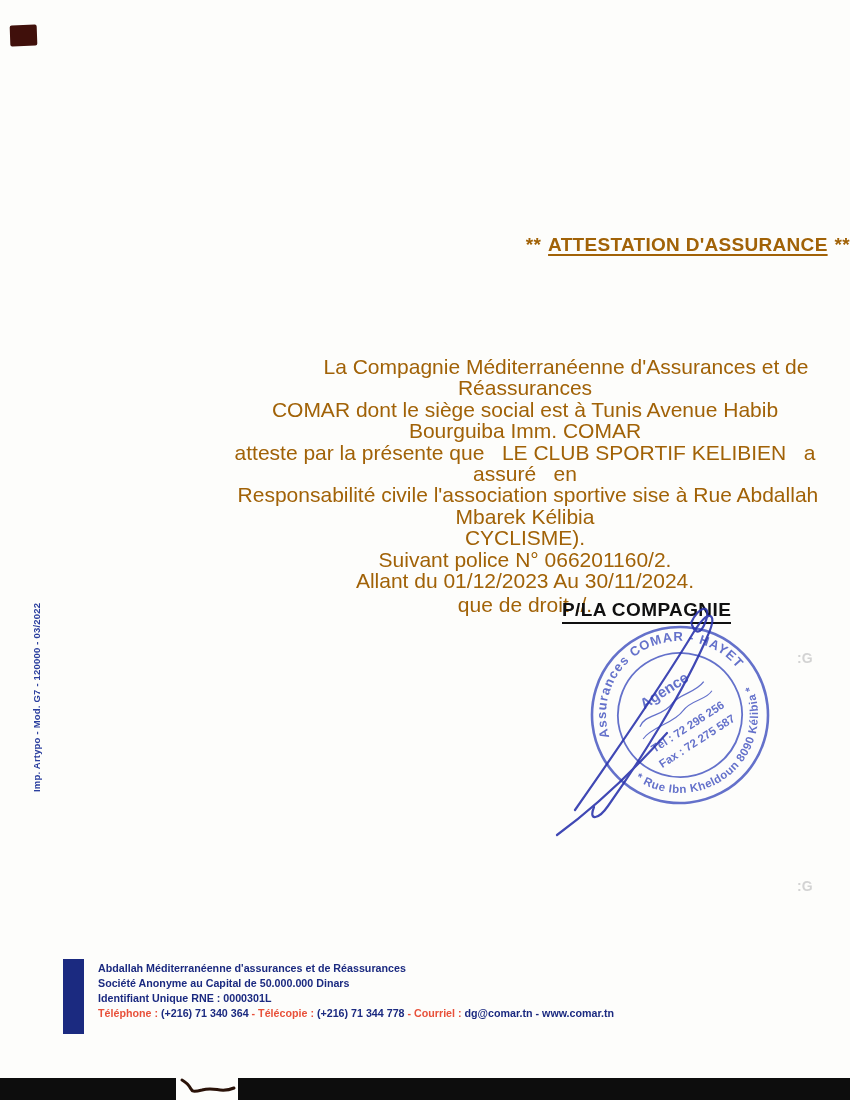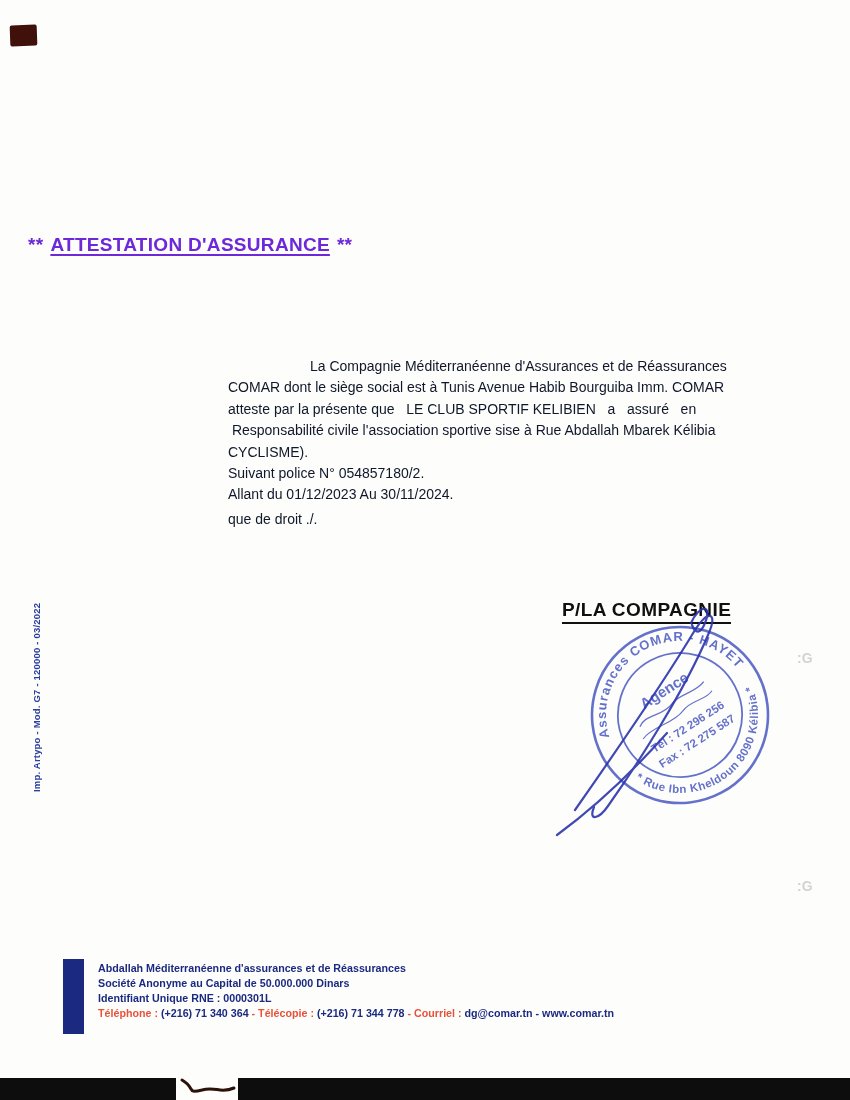--- a/index.html
+++ b/index.html
@@ -1,26 +1,26 @@
 <!DOCTYPE html>
 <html><head>
 <meta charset="utf-8">
 <style>
   html,body{margin:0;padding:0;background:#d9d9d9;}
   .page{position:relative;width:850px;height:1100px;margin:0 auto;background:#fdfdfb;
         font-family:"Liberation Sans",sans-serif;overflow:hidden;}
 
   
-  .title{position:absolute;top:221px;left:0;right:0;text-align:left;
-         font-size:19px;font-weight:bold;color:#6d28d9;letter-spacing:.3px;padding-left:28px;}
+  .title{position:absolute;top:221px;left:0;right:0;text-align:right;
+         font-size:19px;font-weight:bold;color:#a16207;letter-spacing:.3px;padding-left:28px;}
   .title .u{text-decoration:underline;text-decoration-thickness:2px;text-underline-offset:3px;margin:0 7px;}
 
   
   .body-text{position:absolute;left:228px;top:356px;width:594px;
-             font-size:14px;line-height:21.4px;color:#0f172a;}
+             font-size:21px;line-height:21.4px;color:#a16207;text-align:center;}
   .line{white-space:pre-wrap;}
   .indent{text-indent:82px;}
   .p2{margin-top:3px;}
 
   
   .company-sign{position:absolute;left:562px;top:599px;font-size:19px;font-weight:bold;
                 color:#101010;border-bottom:2.5px solid #101010;padding-bottom:1px;letter-spacing:.4px;}
 
   
   .stamp-svg{position:absolute;left:515px;top:575px;}
@@ -56,21 +56,21 @@
 
   <h1 class="title"><span>**</span><span class="u">ATTESTATION D'ASSURANCE</span><span>**</span></h1>
 
   <div class="body-text">
     <div class="p1">
       <div class="line indent">La Compagnie Méditerranéenne d'Assurances et de Réassurances</div>
       <div class="line">COMAR dont le siège social est à Tunis Avenue Habib Bourguiba Imm. COMAR</div>
       <div class="line">atteste par la présente que   LE CLUB SPORTIF KELIBIEN   a   assuré   en</div>
       <div class="line"> Responsabilité civile l'association sportive sise à Rue Abdallah Mbarek Kélibia</div>
       <div class="line">CYCLISME).</div>
-      <div class="line">Suivant police N° 054857180/2.</div>
+      <div class="line">Suivant police N° 066201160/2.</div>
       <div class="line">Allant du 01/12/2023 Au 30/11/2024.</div>
     </div>
     <div class="p2">
       <div class="line">que de droit ./.</div>
     </div>
   </div>
 
   <div class="company-sign">P/LA COMPAGNIE</div>
 
   <svg class="stamp-svg" width="300" height="300" viewBox="0 0 300 300">

